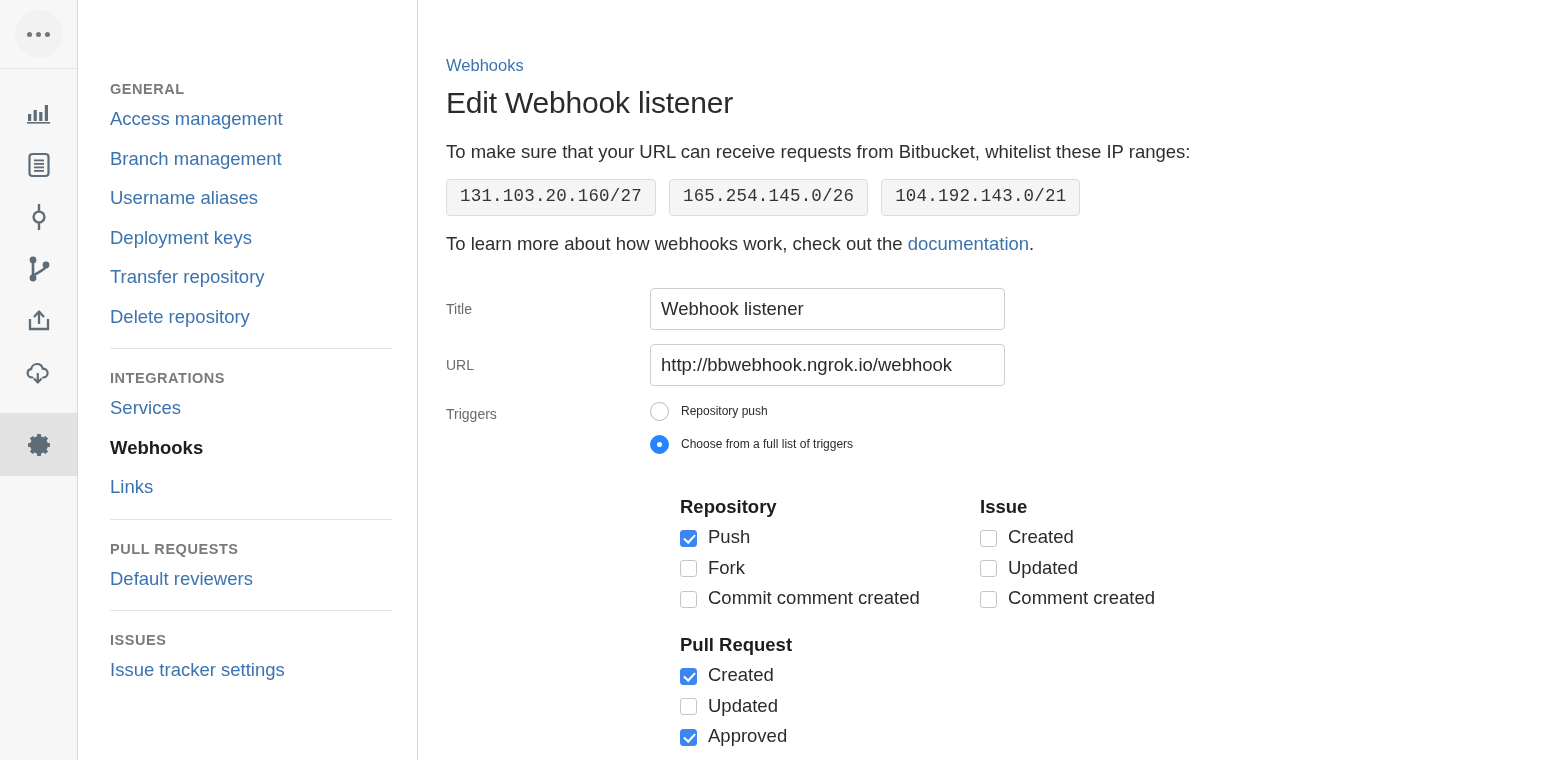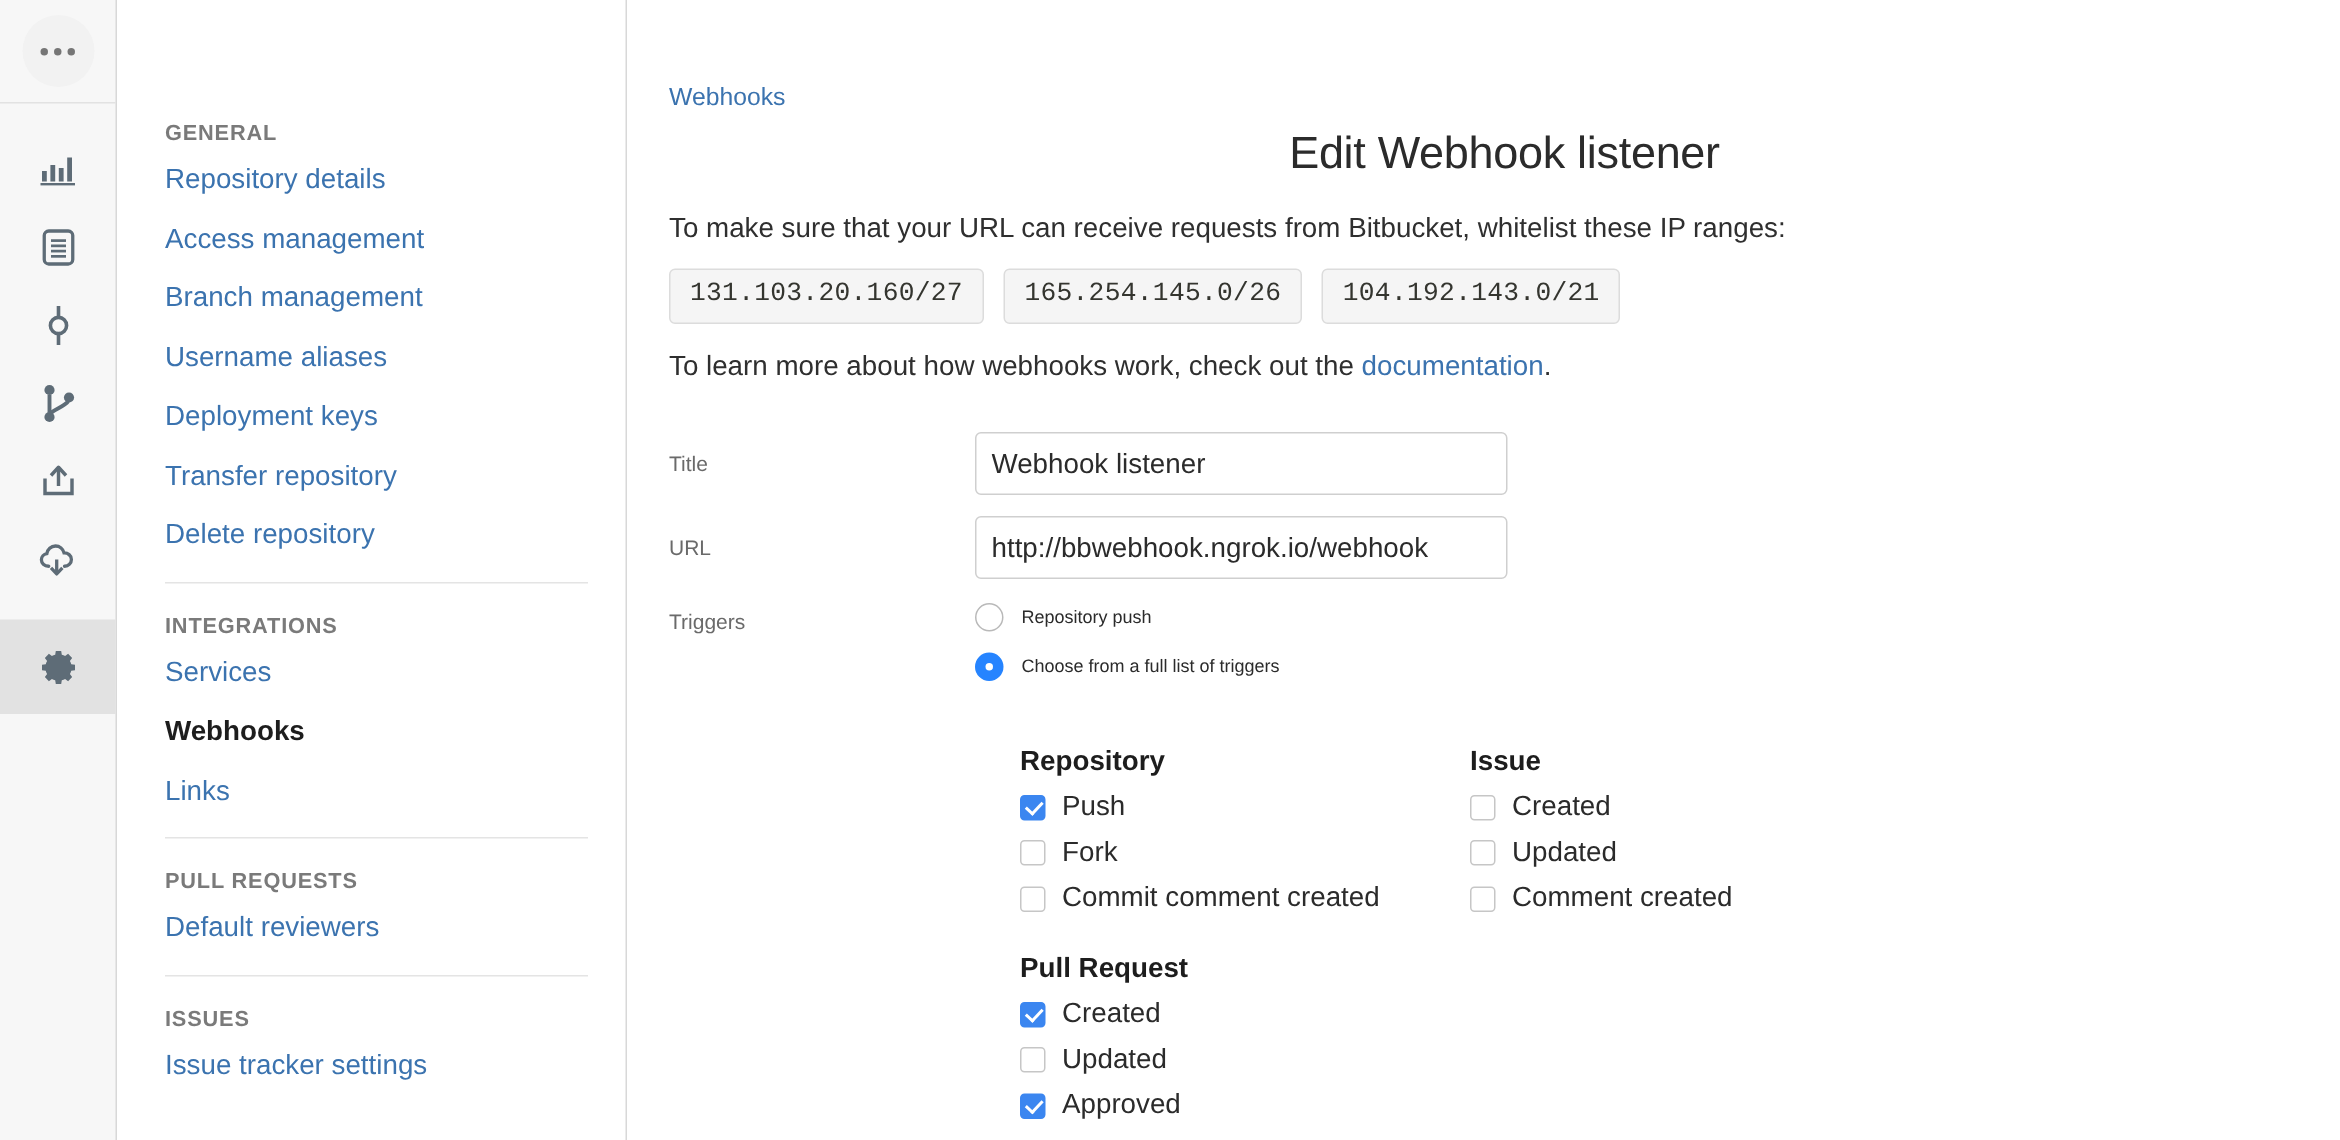--- a/index.html
+++ b/index.html
@@ -124,21 +124,20 @@
     line-height: 1;
     margin-bottom: 13px;
   }
   h1.page-title {
     font-size: 30px;
     font-weight: normal;
     color: #2b2b2b;
     margin: 0 0 22px 0;
     line-height: 1.05;
     letter-spacing: -0.2px;
-    text-align: center;
   }
   .para {
     font-size: 18.5px;
     color: #2f2f2f;
     margin: 0 0 16px 0;
     line-height: 1.25;
   }
   .para a { color: #3b73af; text-decoration: none; }
 
   .ip-row {
@@ -359,21 +358,20 @@
         </span>
       </div>
     </div>
   </div>
 
   <nav id="settings-nav">
     <div class="nav-inner">
 
       <div class="nav-section">
         <div class="nav-heading">GENERAL</div>
-        <a class="nav-link" href="#">Repository details</a>
         <a class="nav-link" href="#">Access management</a>
         <a class="nav-link" href="#">Branch management</a>
         <a class="nav-link" href="#">Username aliases</a>
         <a class="nav-link" href="#">Deployment keys</a>
         <a class="nav-link" href="#">Transfer repository</a>
         <a class="nav-link" href="#">Delete repository</a>
       </div>
 
       <div class="nav-divider"></div>
 

